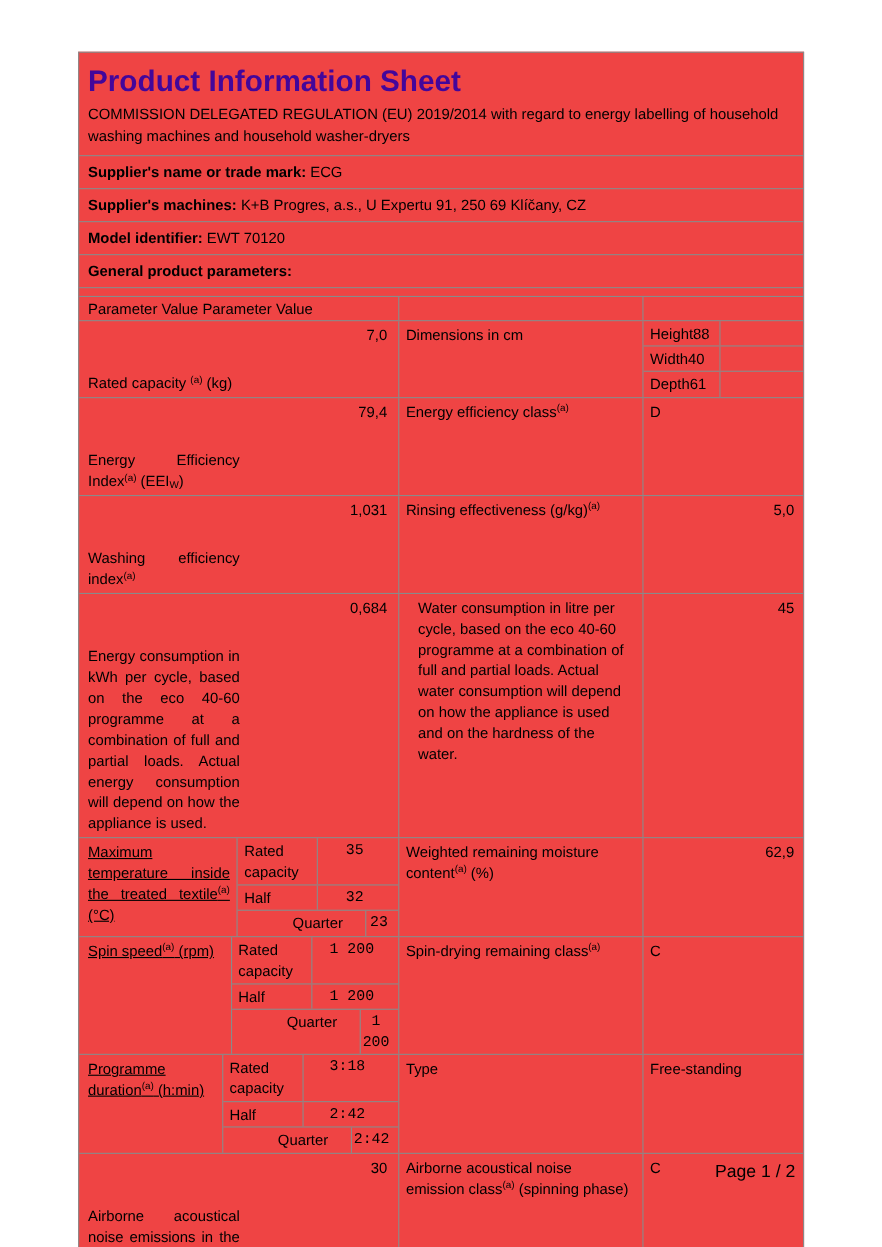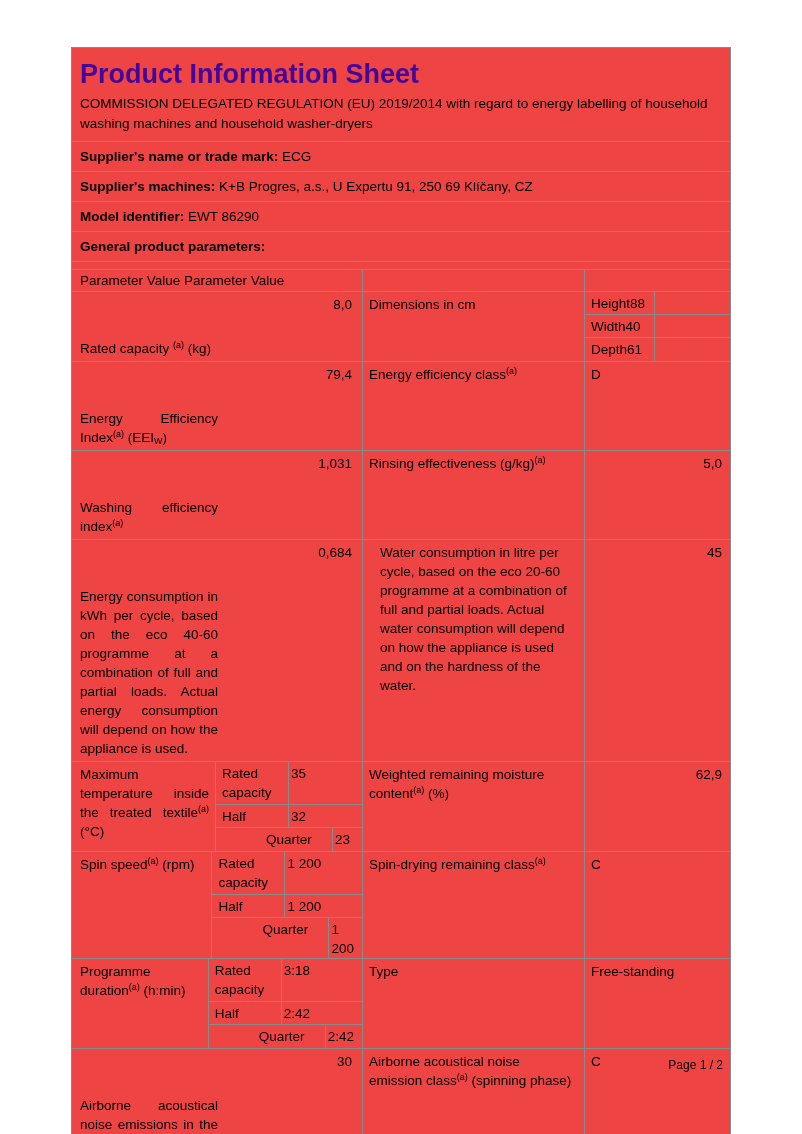--- a/index.html
+++ b/index.html
@@ -14,77 +14,77 @@
   .gap{height:8px;border-top:1px solid var(--line);}
   .ptable{border-top:1px solid var(--line);}
   .trow{display:flex;align-items:stretch;border-bottom:1px solid var(--line);}
   .trow:last-child{border-bottom:none;}
   .h20{min-height:20px}.h69{min-height:69px}.h44{min-height:44px}.h45{min-height:45px}
   .h215{min-height:215px}.h89{min-height:89px}.h88{min-height:88px}.h87{min-height:87px}.h102{min-height:102px}
   .chdr{width:290px;padding:1px 8px;white-space:nowrap;}
   .cl{width:290px;display:flex;}
   .p{width:152px;padding:3px 6px 3px 8px;text-align:justify;margin-top:44px;}
   .v{flex:1;text-align:right;padding:3px 10px 0 0;}
-  .cpl{width:143px;padding:3px 6px 3px 8px;text-align:justify;}
+  .cpl{width:143px;padding:3px 6px 3px 8px;text-align:justify;text-decoration:underline;}
   .csub{flex:1;border-left:1px solid var(--line);display:flex;flex-direction:column;}
   .srow{display:flex;border-bottom:1px solid var(--line);min-height:23px;}
   .srow.tall{min-height:43px;}
   .srow:last-child{border-bottom:none;flex:1;margin-left:44px;}
   .sl{width:72px;padding:2px 2px 0 6px;}
-  .sv{flex:1;border-left:1px solid var(--line);text-align:left;padding:2px 8px 0 2px;}
+  .sv{flex:1;border-left:1px solid var(--line);text-align:center;padding:2px 8px 0 2px;font-family:Liberation Mono, monospace;}
   .crp{width:222px;border-left:1px solid var(--line);padding:3px 8px 3px 6px;}
   .crp.indent{padding-left:17px;}
   .crv{flex:1;border-left:1px solid var(--line);padding:3px 8px 3px 6px;}
   .crv.right{text-align:right;}
   .crv.nopad{padding:0;}
   .dimtable{display:flex;flex-direction:column;height:100%;}
   .drow{display:flex;border-bottom:1px solid var(--line);min-height:23px;}
   .drow:last-child{border-bottom:none;flex:1;justify-content:center;}
   .dc1{width:70px;border-right:1px solid var(--line);display:flex;justify-content:space-between;padding:2px 19px 0 6px;}
   .dc2{flex:1;}
   sup{font-size:9px;line-height:0;vertical-align:5px;}
   sub{font-size:9px;line-height:0;vertical-align:-2px;}
-  .footer{position:absolute;right:79px;top:1056px;font-size:12px;}
+  .footer{position:absolute;right:79px;top:1056px;font-size:16px;}
 </style>
 </head>
 <body>
 
 <div class="box">
 
   <h1 class="title">Product Information Sheet</h1>
 
   <p class="subtitle">COMMISSION DELEGATED REGULATION (EU) 2019/2014 with regard to energy labelling of household washing machines and household washer-dryers</p>
 
   <div class="inforow">
     <b>Supplier's name or trade mark:</b><span> ECG</span>
   </div>
   <div class="inforow">
     <b>Supplier's machines:</b><span> K+B Progres, a.s., U Expertu 91, 250 69 Klíčany, CZ</span>
   </div>
   <div class="inforow">
-    <b>Model identifier:</b><span> EWT 86290</span>
+    <b>Model identifier:</b><span> EWT 70120</span>
   </div>
   <div class="inforow">
     <b>General product parameters:</b><span></span>
   </div>
 
   <div class="gap"></div>
 
   <div class="ptable">
 
     <div class="trow h20">
       <div class="chdr">Parameter Value Parameter Value</div>
       <div class="crp"></div>
       <div class="crv"></div>
     </div>
 
     <div class="trow h69">
       <div class="cl">
         <div class="p"><span>Rated capacity </span><sup>(a)</sup><span> (kg)</span></div>
-        <div class="v">8,0</div>
+        <div class="v">7,0</div>
       </div>
       <div class="crp">Dimensions in cm</div>
       <div class="crv nopad">
         <div class="dimtable">
           <div class="drow">
             <div class="dc1">
                 <span>Height</span>
                 <span>88</span>
               </div>
             <div class="dc2"></div>
@@ -123,21 +123,21 @@
       </div>
       <div class="crp"><span>Rinsing effectiveness (g/kg)</span><sup>(a)</sup></div>
       <div class="crv right">5,0</div>
     </div>
 
     <div class="trow h215">
       <div class="cl">
         <div class="p">Energy consumption in kWh per cycle, based on the eco 40-60 programme at a combination of full and partial loads. Actual energy consumption will depend on how the appliance is used.</div>
         <div class="v">0,684</div>
       </div>
-      <div class="crp indent">Water consumption in litre per cycle, based on the eco 20-60 programme at a combination of full and partial loads. Actual water consumption will depend on how the appliance is used and on the hardness of the water.</div>
+      <div class="crp indent">Water consumption in litre per cycle, based on the eco 40-60 programme at a combination of full and partial loads. Actual water consumption will depend on how the appliance is used and on the hardness of the water.</div>
       <div class="crv right">45</div>
     </div>
 
     <div class="trow h89">
       <div class="cl">
         <div class="cpl"><span>Maximum temperature inside the treated textile</span><sup>(a)</sup><span> (°C)</span></div>
         <div class="csub">
           <div class="srow tall">
             <div class="sl">Rated capacity</div>
             <div class="sv">35</div>

